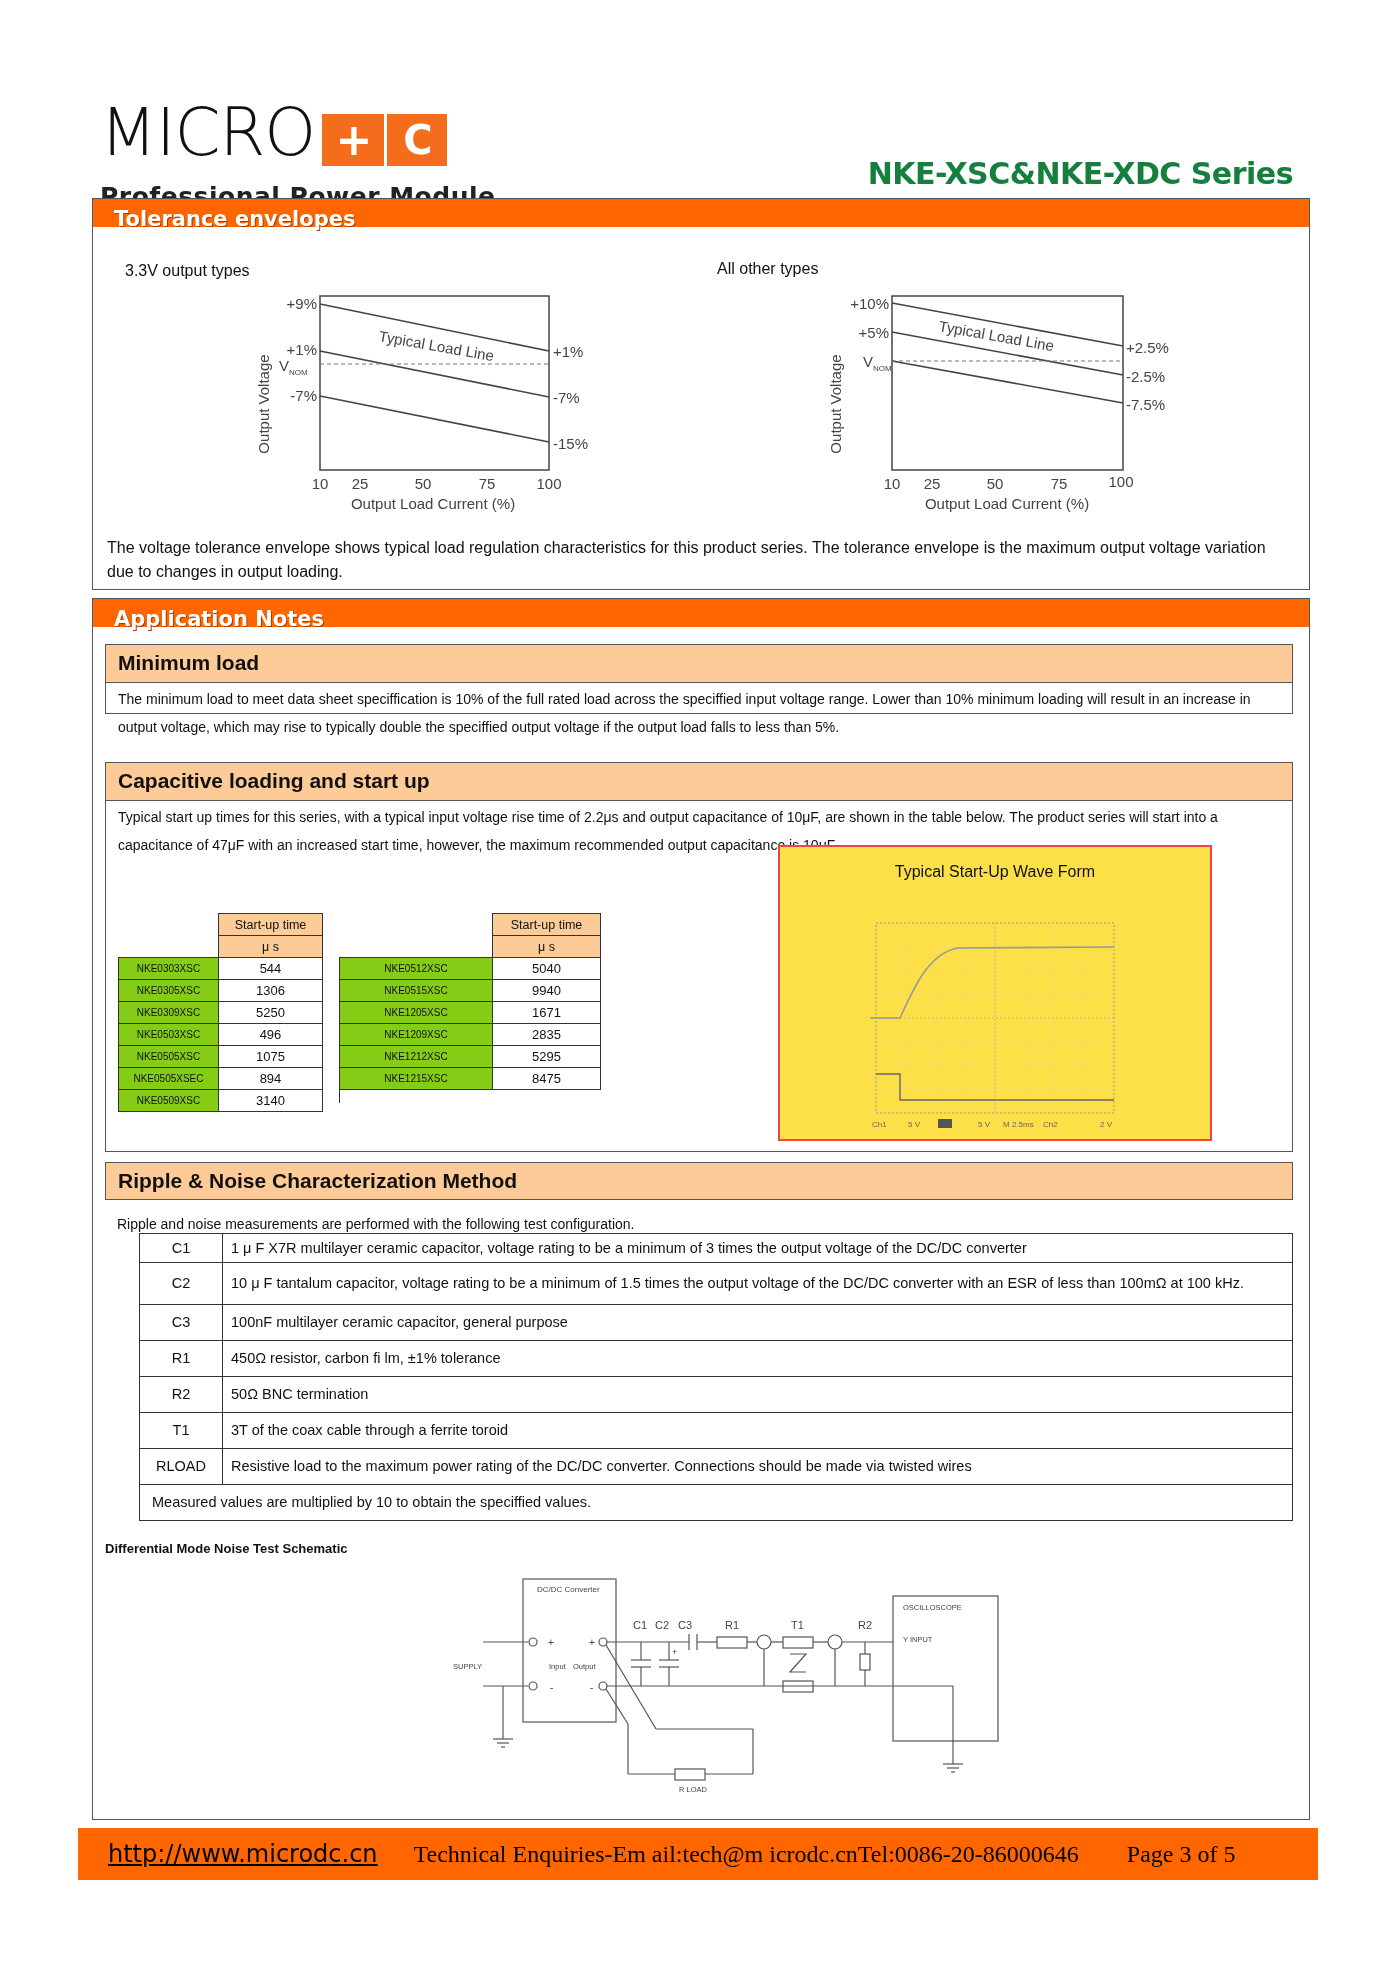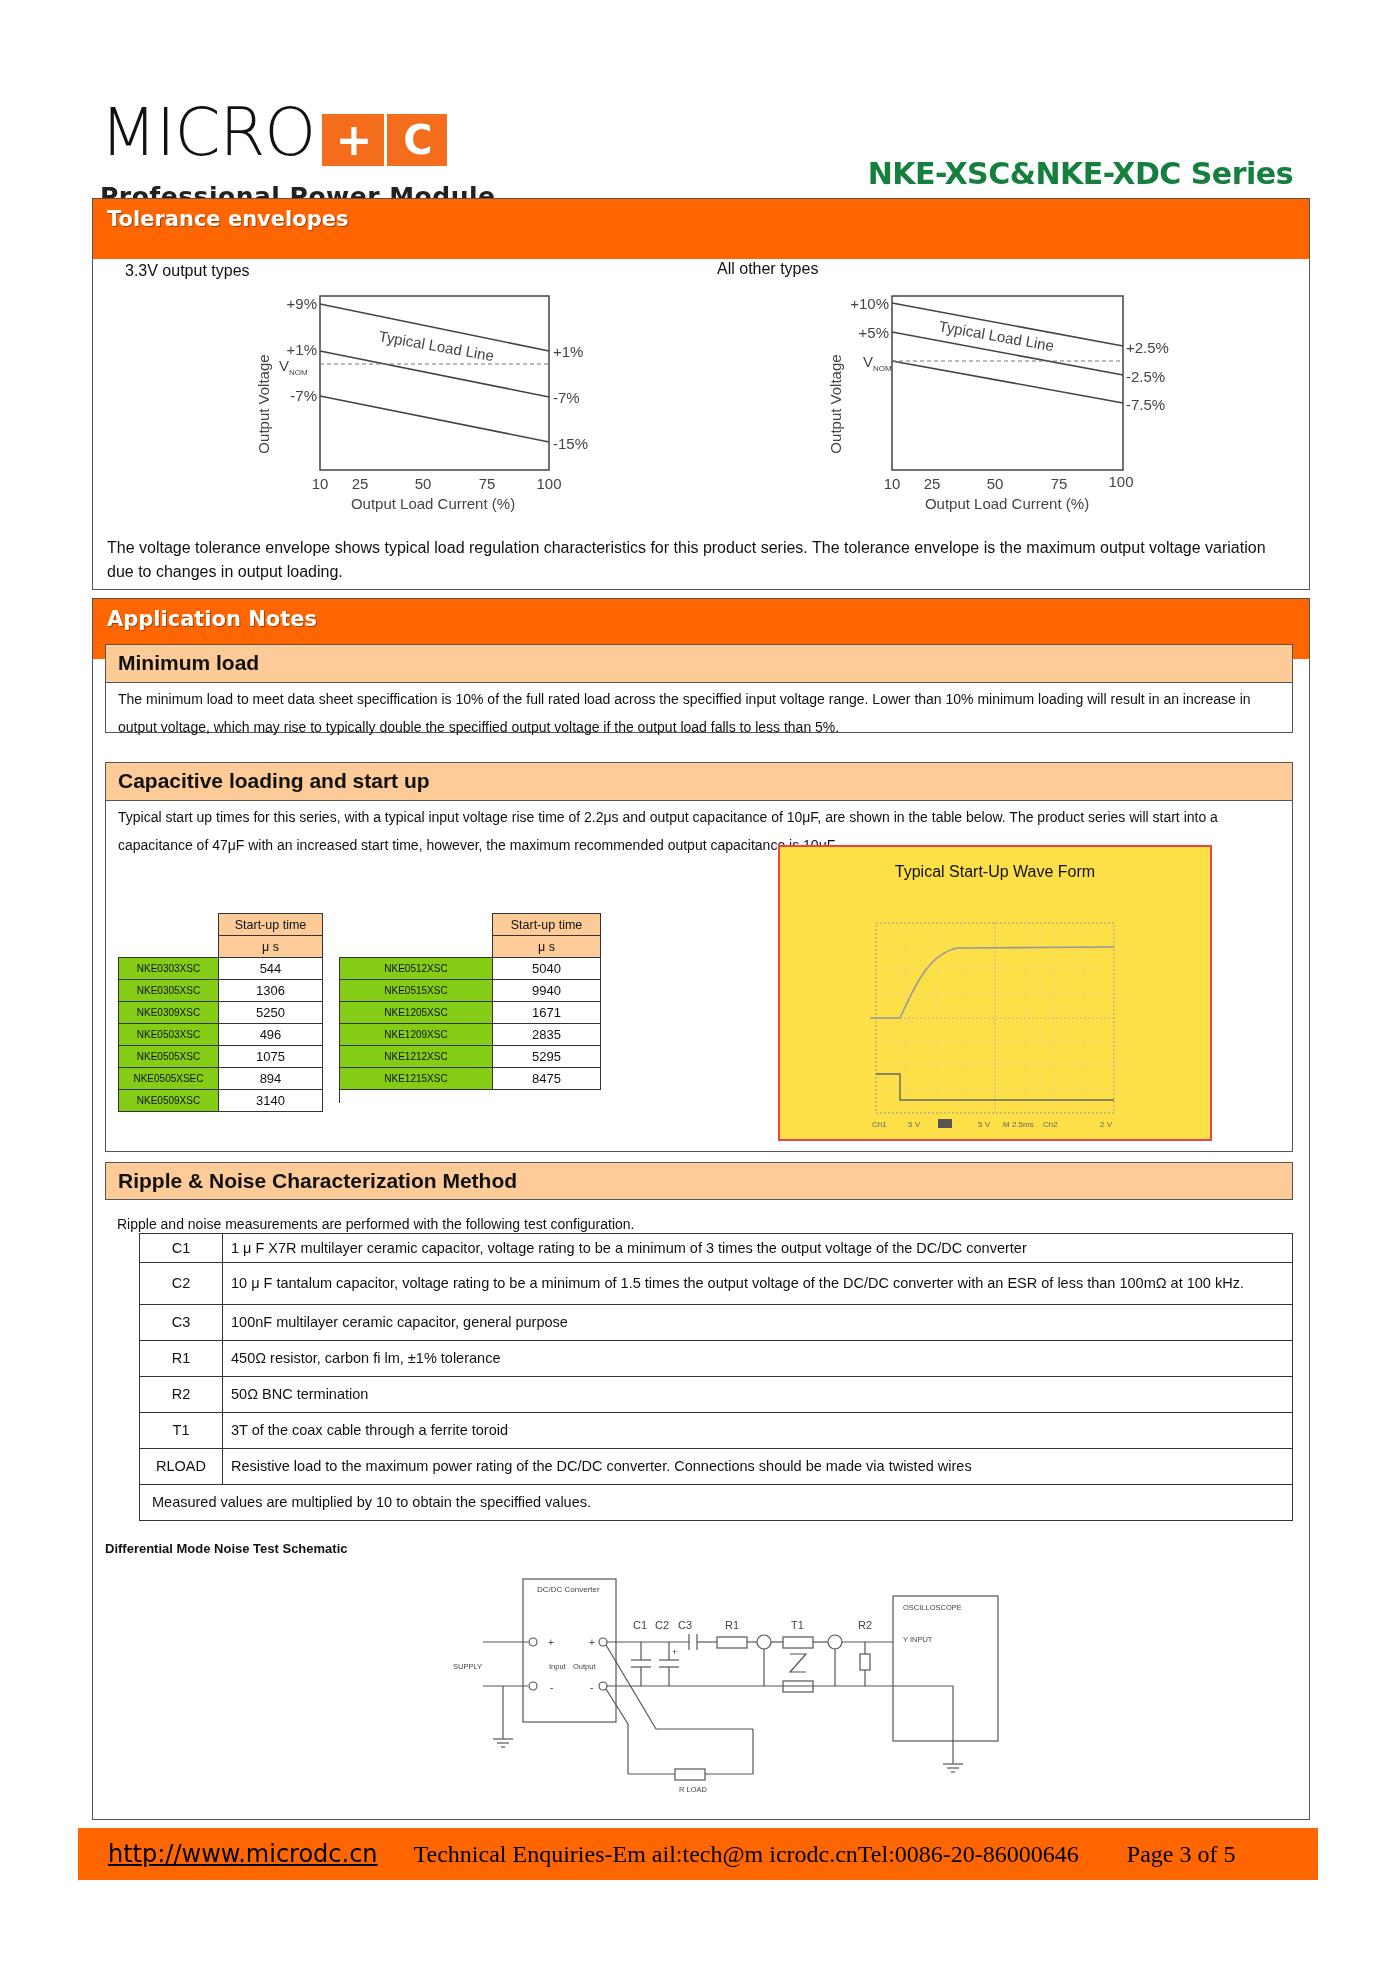--- a/index.html
+++ b/index.html
@@ -9,21 +9,21 @@
   
   .logo { left: 100px; top: 100px; width: 420px; height: 90px; }
   .logo-main { font-family: "DejaVu Sans", sans-serif; font-size: 66px; font-weight: 300; letter-spacing: -1px; color: #111; line-height: 66px; display: flex; align-items: flex-end; }
   .logo-dc { display: inline-flex; margin-left: 4px; }
   .logo-block { background: #f36d1c; color: #fff; font-weight: bold; height: 52px; display: inline-flex; align-items: center; justify-content: center; font-size: 44px; margin-left: 3px; }
   .logo-sub { font-family: "DejaVu Sans", sans-serif; font-size: 25px; font-weight: bold; color: #222; margin-top: 16px; letter-spacing: 0.5px; }
   .series-title { right: 96px; top: 156px; font-family: "DejaVu Sans", sans-serif; font-size: 30px; font-weight: bold; color: #15803d; letter-spacing: -0.5px; }
 
   
   .section { border: 1px solid #555; }
-  .bar { background: #ff6600; color: #fff; font-family: "DejaVu Sans", sans-serif; font-weight: bold; font-size: 21px; padding: 8px 14px; height: 60px; text-shadow: 1px 1px 0 #a13e00; }
+  .bar { background: #ff6600; color: #fff; font-family: "DejaVu Sans", sans-serif; font-weight: bold; font-size: 21px; padding: 8px 21px; height: 28px; text-shadow: 1px 1px 0 #a13e00; }
   .subbar { background: #fdcb98; font-weight: bold; font-size: 21px; padding: 6px 12px; height: 38px; border-bottom: 1px solid #555; }
   .small-text { font-size: 14px; line-height: 28px; }
   .body-text { font-size: 16px; line-height: 24px; }
 
   
   .tol-chart svg text { font-family: "Liberation Sans", sans-serif; }
 
   
   table { border-collapse: collapse; }
   .st td { border: 1px solid #333; height: 22px; font-size: 13px; text-align: center; }
@@ -109,21 +109,21 @@
       <text x="0" y="0" font-size="15" fill="#444" text-anchor="middle" transform="translate(20 115) rotate(-90)">Output Voltage</text>
     </svg>
   </div>
 
   <div class="abs body-text" style="left:14px; top:337px; width:1180px;">The voltage tolerance envelope shows typical load regulation characteristics for this product series. The tolerance envelope is the maximum output voltage variation due to changes in output loading.</div>
 </div>
 
 <div class="abs section" style="left:92px; top:598px; width:1218px; height:1222px;">
   <div class="bar">Application Notes</div>
 
-  <div class="abs" style="left:12px; top:45px; width:1188px; height:89px; border:1px solid #555;">
+  <div class="abs" style="left:12px; top:45px; width:1188px; height:70px; border:1px solid #555;">
     <div class="subbar">Minimum load</div>
     <div class="small-text" style="padding:2px 12px;">The minimum load to meet data sheet speciffication is 10% of the full rated load across the speciffied input voltage range. Lower than 10% minimum loading will result in an increase in output voltage, which may rise to typically double the speciffied output voltage if the output load falls to less than 5%.</div>
   </div>
 
   <div class="abs" style="left:12px; top:163px; width:1188px; height:390px; border:1px solid #555;">
     <div class="subbar">Capacitive loading and start up</div>
     <div class="small-text" style="padding:2px 12px;">Typical start up times for this series, with a typical input voltage rise time of 2.2μs and output capacitance of 10μF, are shown in the table below. The product series will start into a capacitance of 47μF with an increased start time, however, the maximum recommended output capacitance is 10μF.</div>
 
     <table class="abs st" style="left:12px; top:150px;">
       <tbody>

